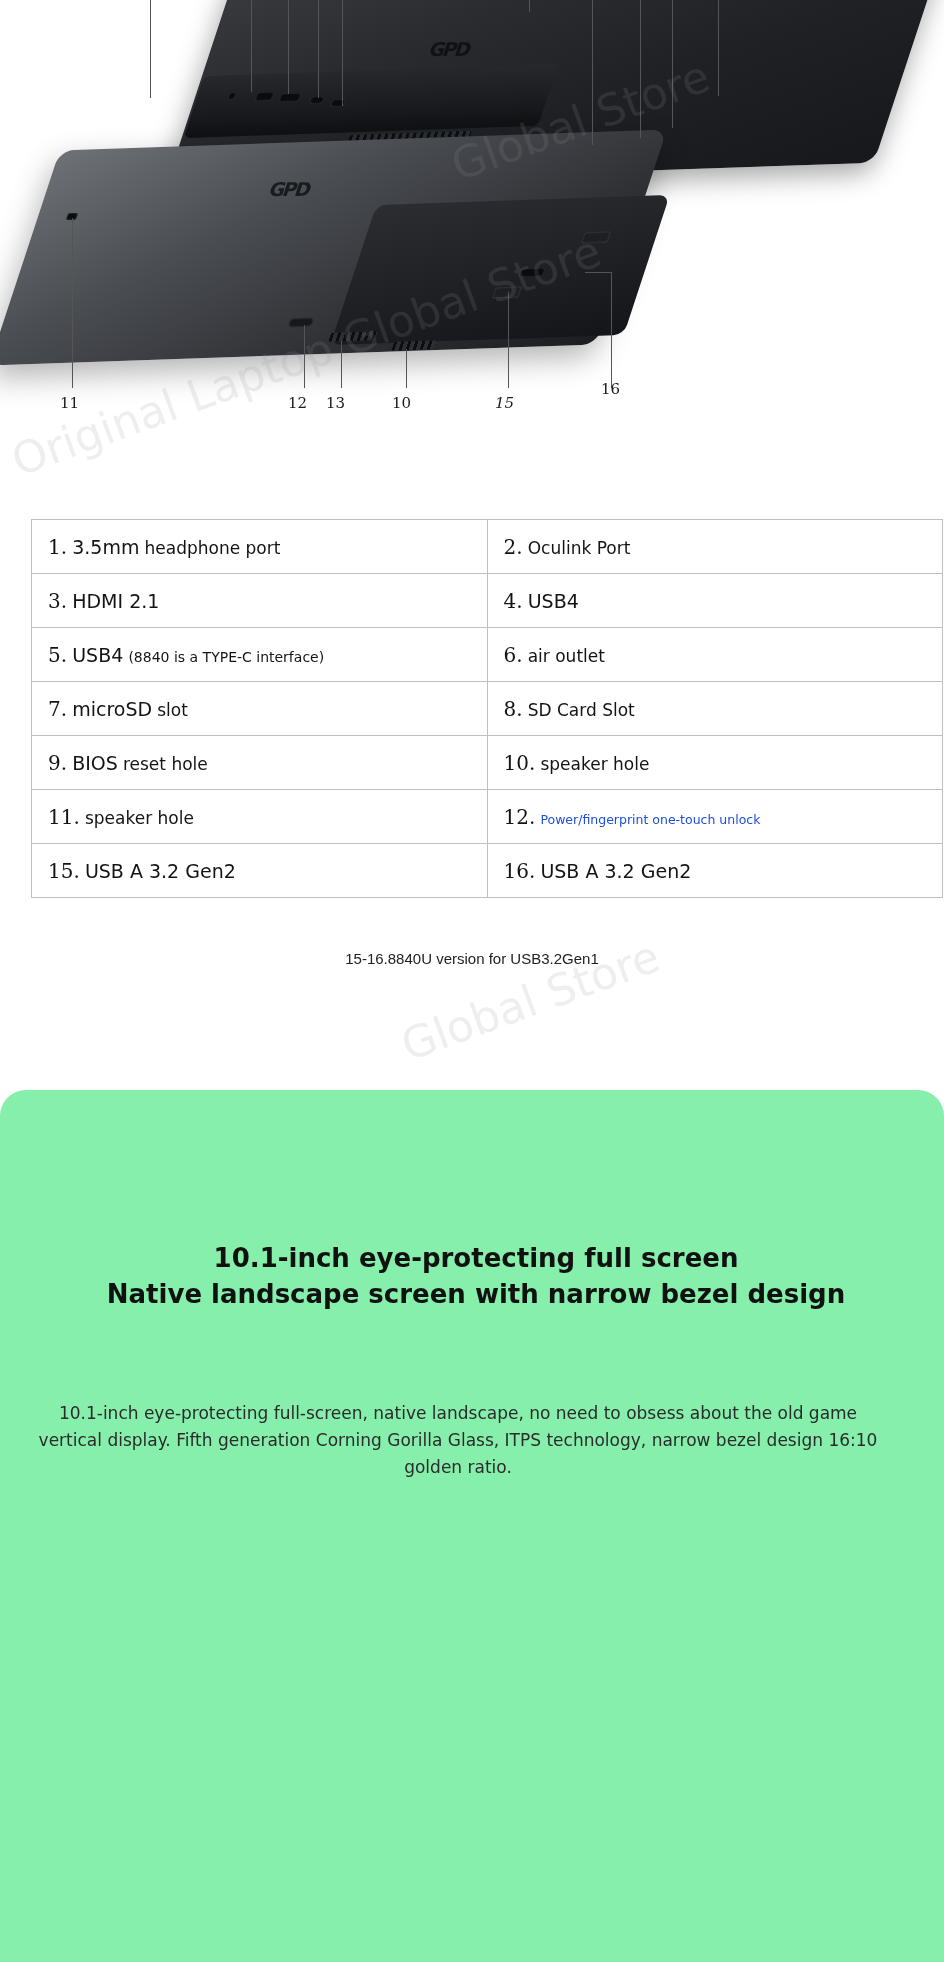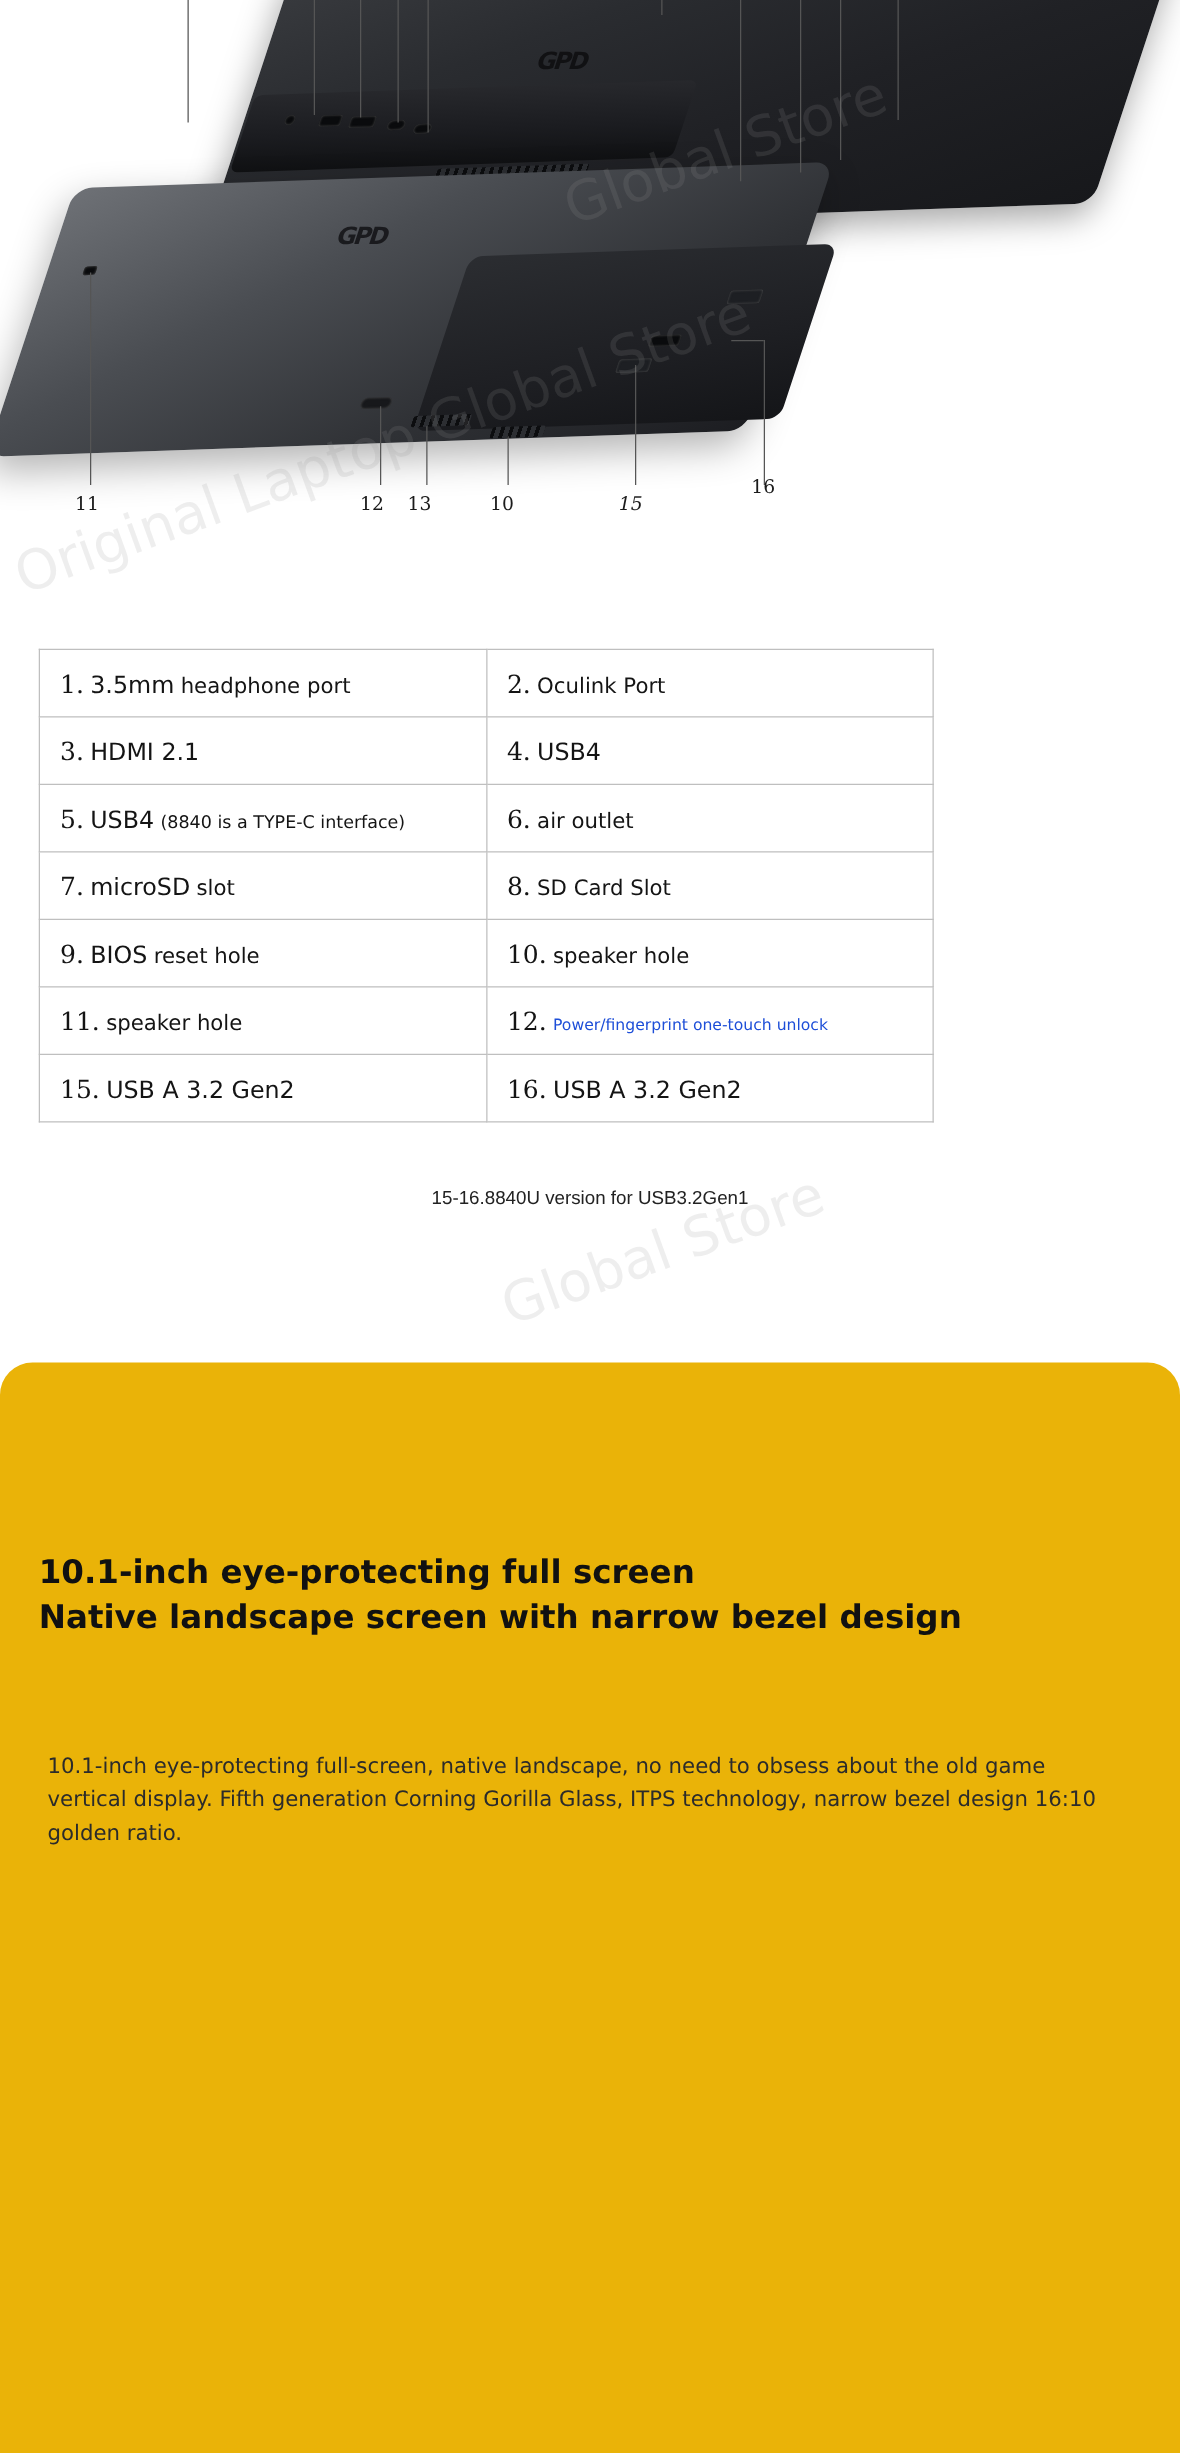--- a/index.html
+++ b/index.html
@@ -149,21 +149,21 @@
 
   
   .table-wrap {
     position: absolute;
     left: 31px;
     top: 519px;
     width: 882px;
   }
   table.specs {
     border-collapse: collapse;
-    width: 716px;
+    width: 912px;
     table-layout: fixed;
   }
   table.specs td {
     border: 1px solid #bfbfbf;
     height: 53px;
     padding: 0 16px;
     vertical-align: middle;
     font-family: "DejaVu Sans", sans-serif;
   }
   .num {
@@ -198,24 +198,25 @@
     font-family: Liberation Sans, sans-serif;
   }
 
   
   .panel {
     position: absolute;
     left: 0;
     top: 1090px;
     width: 944px;
     height: 872px;
-    background: #eab308;
+    background: #86efac;
     border-top-left-radius: 26px;
     border-top-right-radius: 26px;
     overflow: hidden;
+    text-align: center;
   }
   .panel-title {
     position: absolute;
     left: 31px;
     top: 150px;
     width: 890px;
     font-size: 26px;
     font-weight: 700;
     line-height: 36px;
     color: #111;

